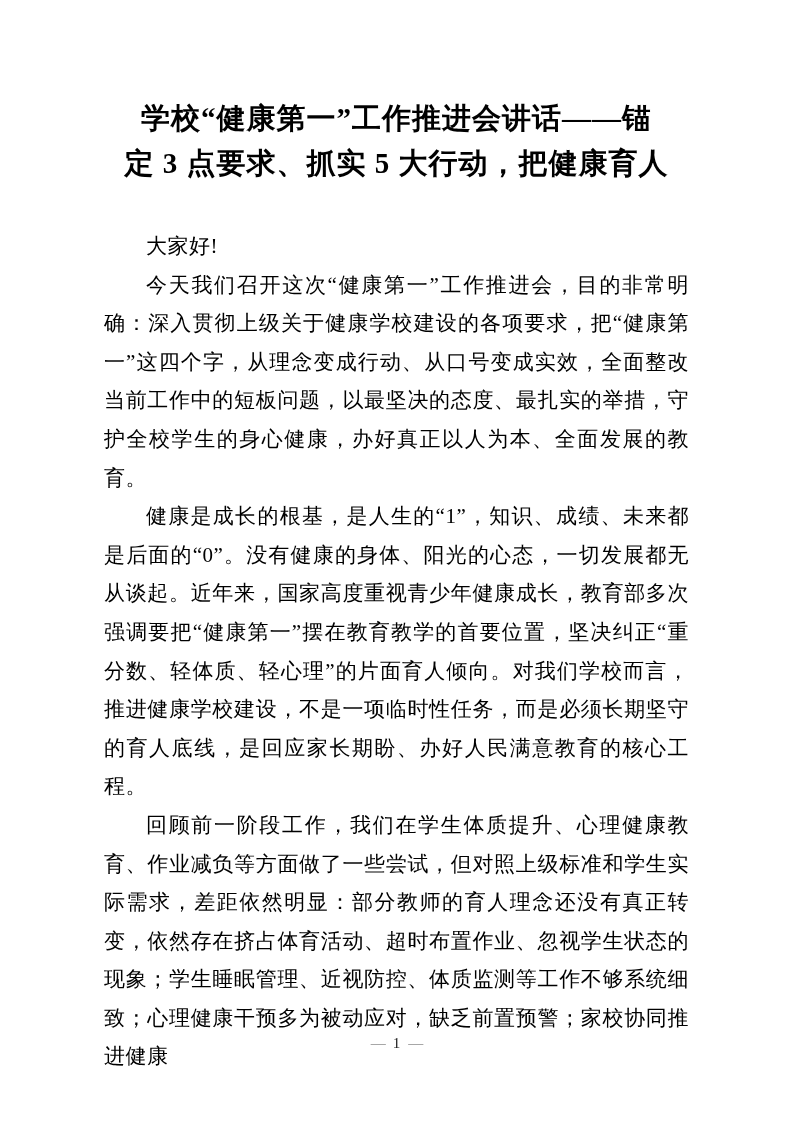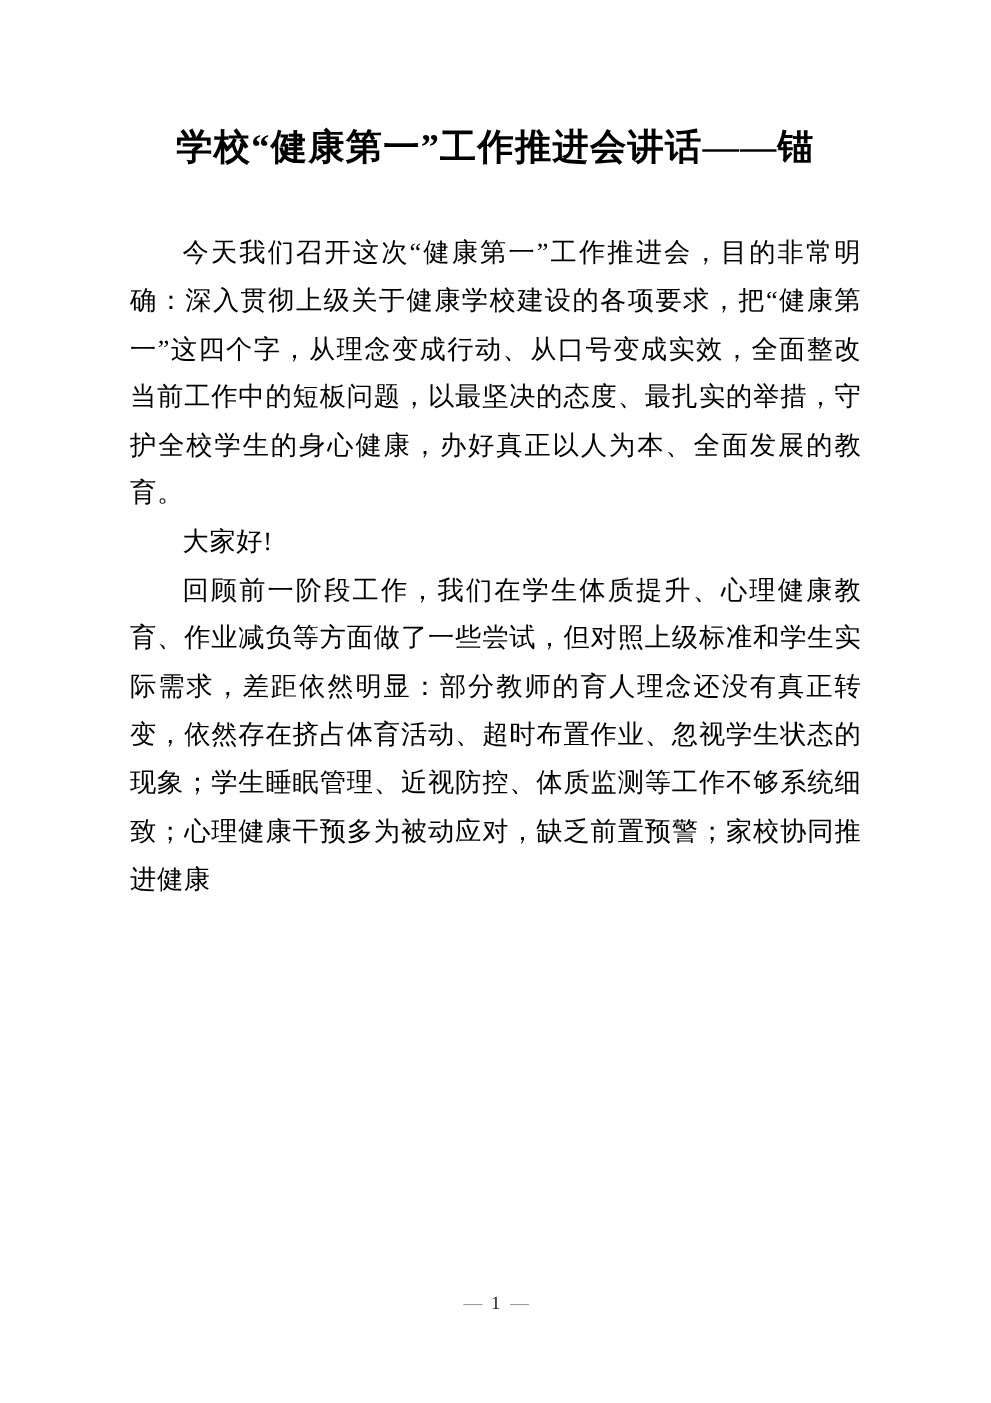--- a/index.html
+++ b/index.html
@@ -58,25 +58,27 @@
     color: #1a1a1a;
   }
 </style>
 </head>
 <body>
 
 <div class="page">
 
   <div class="doc-title">
     <div>学校“健康第一”工作推进会讲话——锚</div>
+    <div>定 3 点要求、抓实 5 大行动，把健康育人</div>
   </div>
 
   <div class="doc-body">
+    <p class="indent">大家好!</p>
     <p class="indent">今天我们召开这次“健康第一”工作推进会，目的非常明确：深入贯彻上级关于健康学校建设的各项要求，把“健康第一”这四个字，从理念变成行动、从口号变成实效，全面整改当前工作中的短板问题，以最坚决的态度、最扎实的举措，守护全校学生的身心健康，办好真正以人为本、全面发展的教育。</p>
-    <p class="indent">大家好!</p>
+    <p class="indent">健康是成长的根基，是人生的“1”，知识、成绩、未来都是后面的“0”。没有健康的身体、阳光的心态，一切发展都无从谈起。近年来，国家高度重视青少年健康成长，教育部多次强调要把“健康第一”摆在教育教学的首要位置，坚决纠正“重分数、轻体质、轻心理”的片面育人倾向。对我们学校而言，推进健康学校建设，不是一项临时性任务，而是必须长期坚守的育人底线，是回应家长期盼、办好人民满意教育的核心工程。</p>
     <p class="indent">回顾前一阶段工作，我们在学生体质提升、心理健康教育、作业减负等方面做了一些尝试，但对照上级标准和学生实际需求，差距依然明显：部分教师的育人理念还没有真正转变，依然存在挤占体育活动、超时布置作业、忽视学生状态的现象；学生睡眠管理、近视防控、体质监测等工作不够系统细致；心理健康干预多为被动应对，缺乏前置预警；家校协同推进健康</p>
   </div>
 
   <div class="page-footer">
     <span class="footer-dash">—</span><span class="page-number">1</span><span class="footer-dash">—</span>
   </div>
 
 </div>
 
 </body></html>

